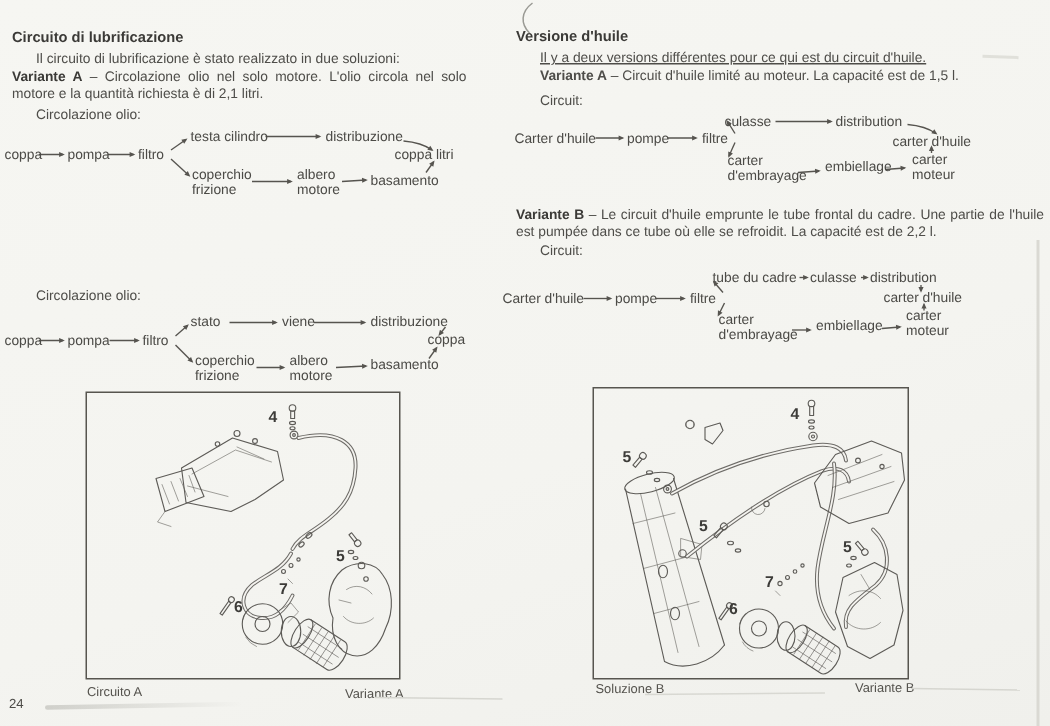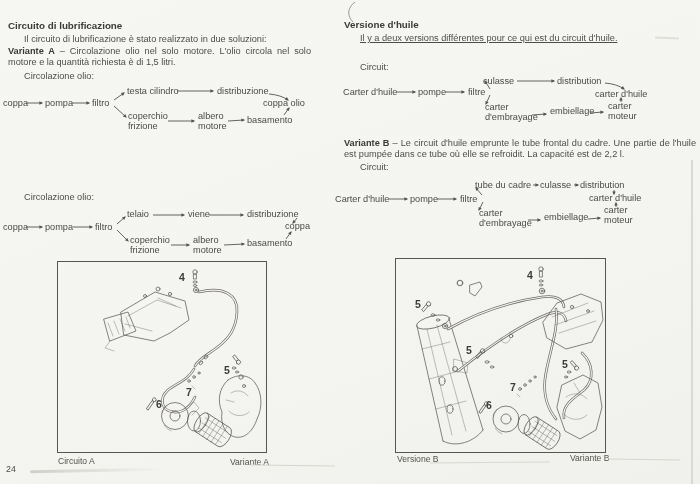--- a/index.html
+++ b/index.html
@@ -29,21 +29,21 @@
 </head>
 <body>
 
 <div class="page">
 
   <div class="h" style="left:8px;top:20px;">Circuito di lubrificazione</div>
   <div class="line" style="left:8px;top:34px;">Il circuito di lubrificazione è stato realizzato in due soluzioni:</div>
 
   <div class="body" style="left:8px;top:46px;width:303px;">
     <b>Variante A</b>
-    <span>– Circolazione olio nel solo motore. L'olio circola nel solo motore e la quantità richiesta è di 1,5 litri.</span>
+    <span>– Circolazione olio nel solo motore. L'olio circola nel solo motore e la quantità richiesta è di 2,1 litri.</span>
   </div>
 
   <div class="line" style="left:8px;top:71px;">Circolazione olio:</div>
 
   <div class="flow" style="left:0;top:85px;width:340px;height:50px;">
     <svg width="340" height="50" viewBox="0 0 340 50">
         <path d="M26 18 L42 18" class="arrow-line"></path>
         <polygon points="43.2,18 39.400000000000006,16.3 39.400000000000006,19.7" class="arrow-head"></polygon>
         <path d="M72 18 L89 18" class="arrow-line"></path>
         <polygon points="90.2,18 86.4,16.3 86.4,19.7" class="arrow-head"></polygon>
@@ -60,21 +60,21 @@
         <path d="M228 36 L244 35" class="arrow-line"></path>
         <polygon points="245.19766309417946,34.925146056613784 241.29902020948066,33.46549416058256 241.5111063824083,36.85887292742438" class="arrow-head"></polygon>
         <path d="M284 30 L289 23" class="arrow-line"></path>
         <polygon points="289.6974858324629,22.02351983455192 286.10543379527894,24.127602095815046 288.8721275973818,26.103811954459974" class="arrow-head"></polygon>
       </svg>
     <span class="fn" style="left:3px;top:14px">coppa</span>
     <span class="fn" style="left:45px;top:14px">pompa</span>
     <span class="fn" style="left:92px;top:14px">filtro</span>
     <span class="fn" style="left:127px;top:2px">testa cilindro</span>
     <span class="fn" style="left:217px;top:2px">distribuzione</span>
-    <span class="fn" style="left:263px;top:14px">coppa olio</span>
+    <span class="fn" style="left:263px;top:14px">coppa litri</span>
     <span class="fn" style="left:128px;top:27px">coperchio
 frizione</span>
     <span class="fn" style="left:198px;top:27px">albero
 motore</span>
     <span class="fn" style="left:247px;top:31px">basamento</span>
   </div>
 
 
   <div class="line" style="left:8px;top:192px;">Circolazione olio:</div>
 
@@ -97,34 +97,38 @@
         <path d="M171 37 L189 37" class="arrow-line"></path>
         <polygon points="190.2,37 186.39999999999998,35.3 186.39999999999998,38.7" class="arrow-head"></polygon>
         <path d="M224 37 L244 36" class="arrow-line"></path>
         <polygon points="245.1985028066534,35.94007485966733 241.318349970113,34.431958827961786 241.48813786772223,37.82771678014645" class="arrow-head"></polygon>
         <path d="M286 31 L291 24" class="arrow-line"></path>
         <polygon points="291.6974858324629,23.02351983455192 288.10543379527894,25.127602095815046 290.8721275973818,27.103811954459974" class="arrow-head"></polygon>
       </svg>
     <span class="fn" style="left:3px;top:15px">coppa</span>
     <span class="fn" style="left:45px;top:15px">pompa</span>
     <span class="fn" style="left:95px;top:15px">filtro</span>
-    <span class="fn" style="left:127px;top:2px">telaio</span>
+    <span class="fn" style="left:127px;top:2px">stato</span>
     <span class="fn" style="left:188px;top:2px">viene</span>
     <span class="fn" style="left:247px;top:2px">distribuzione</span>
     <span class="fn" style="left:285px;top:14px">coppa</span>
     <span class="fn" style="left:130px;top:28px">coperchio
 frizione</span>
     <span class="fn" style="left:193px;top:28px">albero
 motore</span>
     <span class="fn" style="left:247px;top:31px">basamento</span>
   </div>
 
   <div class="h" style="left:344px;top:19px;">Versione d'huile</div>
   <div class="line" style="left:344px;top:33px;text-decoration:underline;">Il y a deux versions différentes pour ce qui est du circuit d'huile.</div>
 
+  <div class="line" style="left:344px;top:45px;">
+    <b>Variante A</b>
+    <span>– Circuit d'huile limité au moteur. La capacité est de 1,5 l.</span>
+  </div>
 
   <div class="line" style="left:344px;top:62px;">Circuit:</div>
 
   <div class="flow" style="left:340px;top:75px;width:358px;height:48px;">
     <svg width="358" height="48" viewBox="0 0 358 48">
         <path d="M57 17 L75 17" class="arrow-line"></path>
         <polygon points="76.2,17 72.4,15.3 72.4,18.7" class="arrow-head"></polygon>
         <path d="M105 17 L124 17" class="arrow-line"></path>
         <polygon points="125.2,17 121.4,15.3 121.4,18.7" class="arrow-head"></polygon>
         <path d="M150 14 L145 6" class="arrow-line"></path>
@@ -341,21 +345,21 @@
       <text class="callout" x="19" y="49">5</text>
       <text class="callout" x="70" y="95">5</text>
       <text class="callout" x="166" y="109">5</text>
       <text class="callout" x="114" y="132">7</text>
       <text class="callout" x="90" y="150">6</text>
     </svg>
   </div>
 
   <div class="cap" style="left:58px;top:456px;">Circuito A</div>
   <div class="cap" style="left:230px;top:457px;">Variante A</div>
-  <div class="cap" style="left:397px;top:454px;">Versione B</div>
+  <div class="cap" style="left:397px;top:454px;">Soluzione B</div>
   <div class="cap" style="left:570px;top:453px;">Variante B</div>
 
   <div class="pn">24</div>
 
   <svg class="artifact" style="left:344px;top:1px;" width="14" height="22">
     <path d="M11 1 C3 7 3 15 9 21" stroke="#9a9a94" stroke-width="1" fill="none"></path>
   </svg>
   <div class="artifact" style="left:30px;top:469px;width:132px;height:3px;border-radius:2px;transform:rotate(-1deg);opacity:.55;background:linear-gradient(to right,#b2b2ac,rgba(178,178,172,0));"></div>
   <div class="artifact" style="left:250px;top:465px;width:85px;height:1px;background:#d6d6d0;transform:rotate(.6deg);"></div>
   <div class="artifact" style="left:430px;top:462px;width:120px;height:1px;background:#d8d8d2;transform:rotate(-.4deg);"></div>

